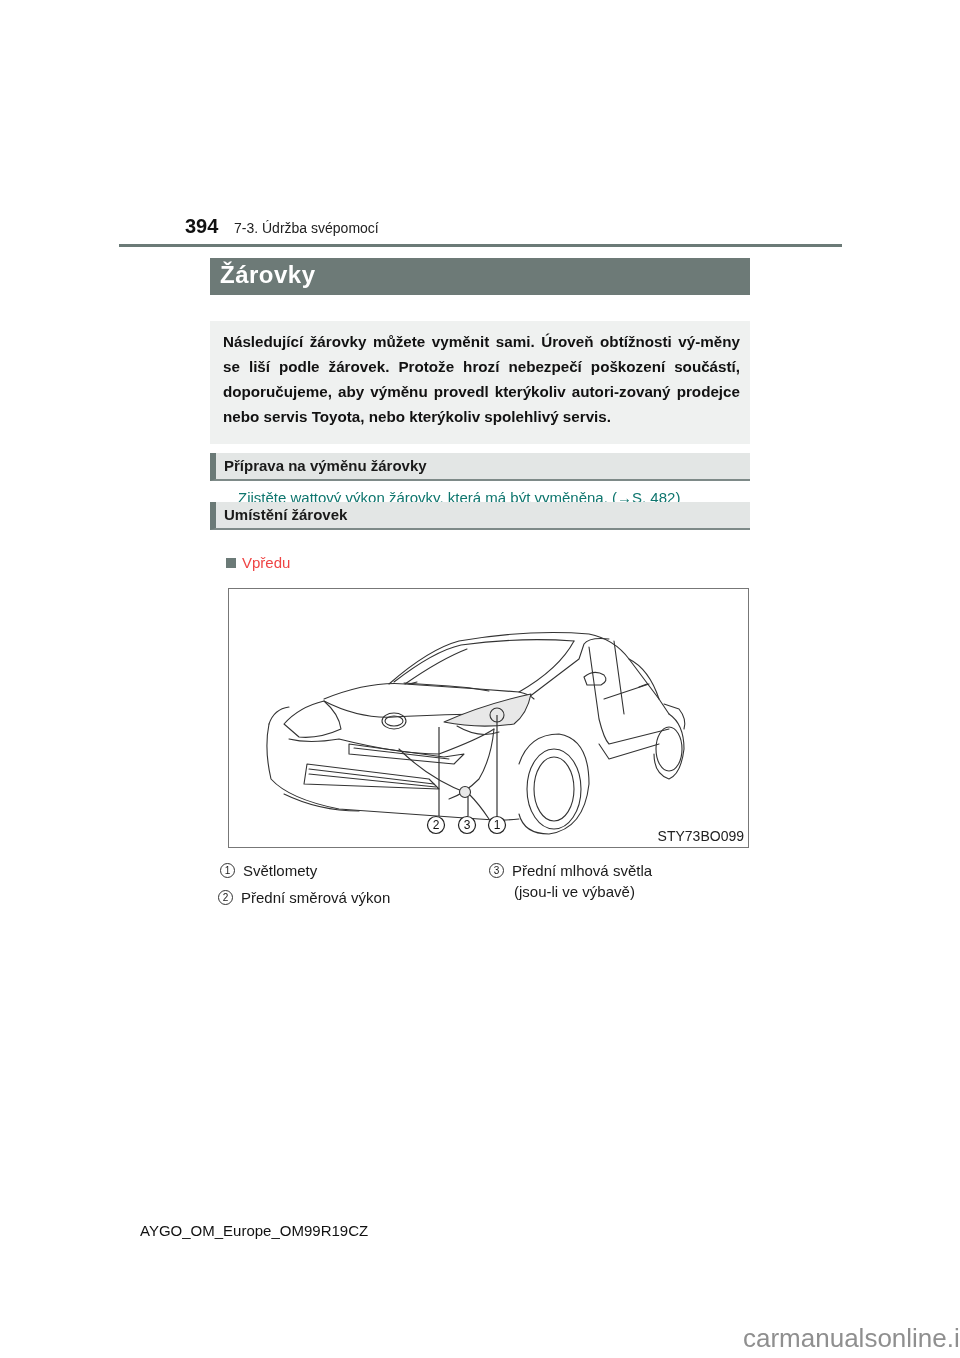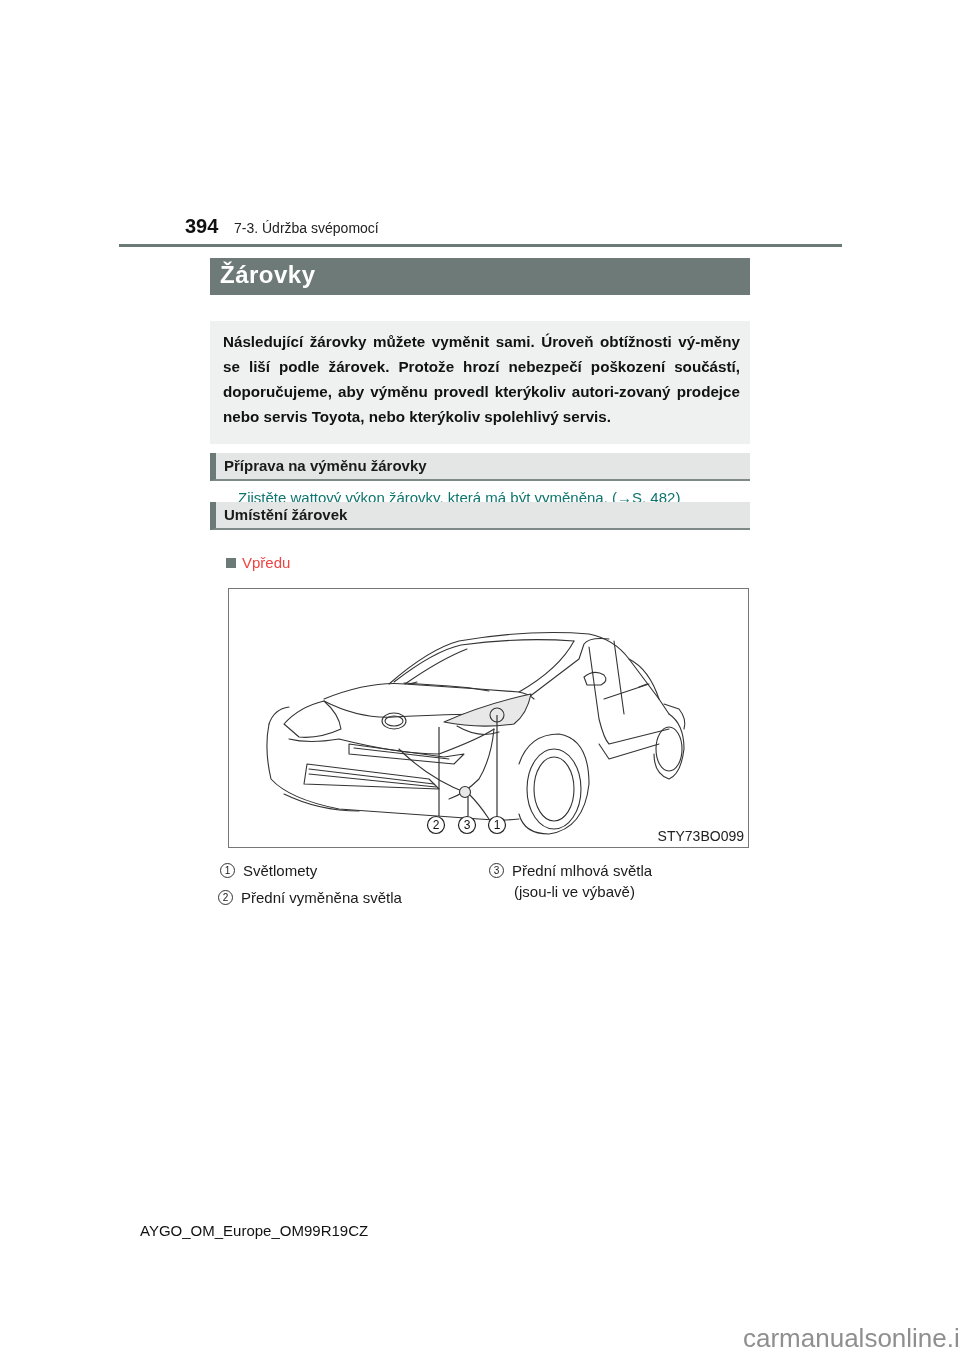--- a/index.html
+++ b/index.html
@@ -130,21 +130,21 @@
       <text x="268" y="240">1</text>
     </g>
   </svg>
   <div class="fig-code">STY73BO099</div>
 </div>
 
 <div class="abs leg" style="left:220px;top:862px;">
   <span class="num">1</span><span>Světlomety</span>
 </div>
 <div class="abs leg" style="left:218px;top:889px;">
-  <span class="num">2</span><span>Přední vyměněna světla</span>
+  <span class="num">2</span><span>Přední směrová výkon</span>
 </div>
 <div class="abs leg" style="left:489px;top:862px;">
   <span class="num">3</span><span>Přední mlhová světla</span>
 </div>
 <div class="abs leg" style="left:514px;top:883px;">
   <span>(jsou-li ve výbavě)</span>
 </div>
 
 <div class="abs footer">AYGO_OM_Europe_OM99R19CZ</div>
 <div class="abs watermark">carmanualsonline.info</div>

